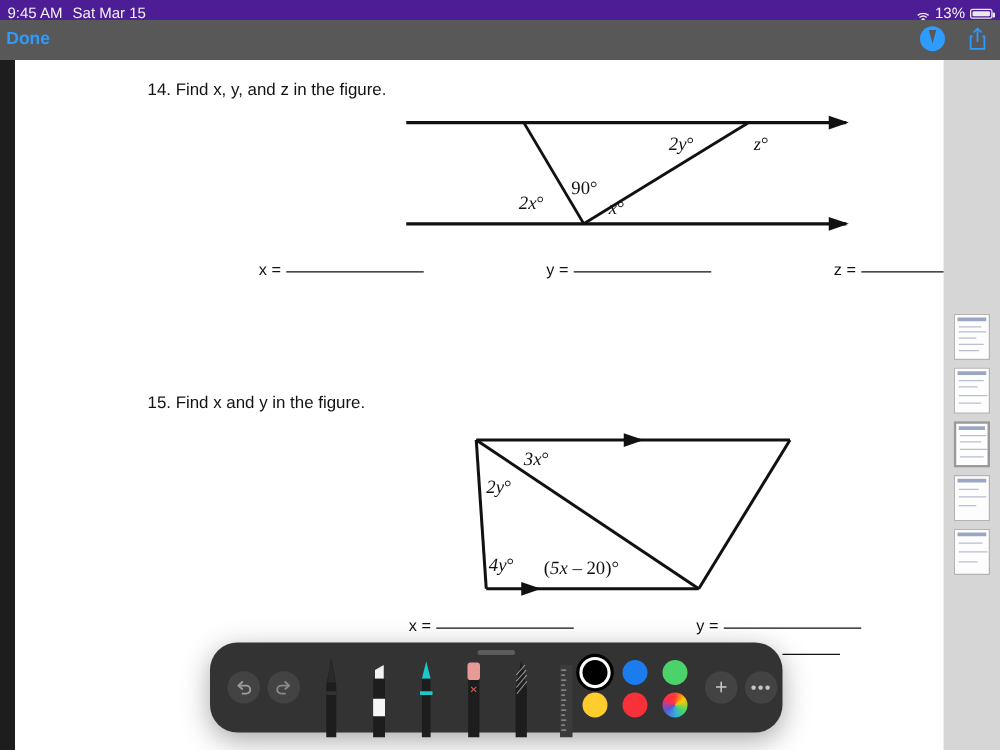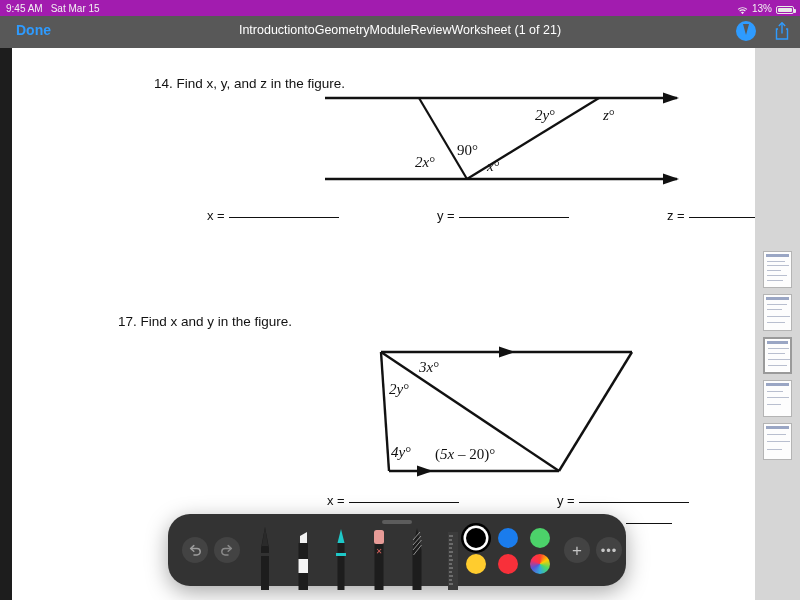--- a/index.html
+++ b/index.html
@@ -3,35 +3,35 @@
 <meta charset="utf-8">
 <style>
   * { margin:0; padding:0; box-sizing:border-box; }
   html,body{ width:800px; height:600px; overflow:hidden; background:#1c1c1c;
     font-family:"Liberation Sans", sans-serif; }
 
   #root{ position:relative; width:800px; height:600px; background:#d9d9d9; }
 
   
   .statusbar{ position:absolute; left:0; top:0; width:800px; height:16px;
-    background:#a21caf; color:#f2f2f2; font-size:10px; }
+    background:#4c1d95; color:#f2f2f2; font-size:12px; }
   .sb-left{ position:absolute; left:6px; top:3px; display:flex; gap:8px; }
   .sb-right{ position:absolute; right:6px; top:3px; display:flex; gap:4px; align-items:center; }
   .wifi-icon{ display:inline-block; width:11px; height:8px; position:relative; top:1px; }
   .batt{ display:inline-block; width:18px; height:8px; border:1px solid #e8e8e8;
     border-radius:2px; position:relative; top:1px; }
   .batt::before{ content:""; position:absolute; left:1px; top:1px; bottom:1px; right:1px;
     background:#e8e8e8; border-radius:1px; }
   .batt::after{ content:""; position:absolute; right:-3px; top:2px; width:2px; height:4px;
     background:#e8e8e8; border-radius:0 1px 1px 0; }
 
   
   .navbar{ position:absolute; left:0; top:16px; width:800px; height:32px;
     background:#585858; }
-  .done-btn{ position:absolute; left:16px; top:6px; color:#2e9bff; font-size:14px;
+  .done-btn{ position:absolute; left:5px; top:6px; color:#2e9bff; font-size:14px;
     font-weight:600; cursor:pointer; }
   .nav-title{ position:absolute; left:0; right:0; top:7px; text-align:center;
     color:#ffffff; font-size:12.5px; }
   .nav-icons{ position:absolute; right:10px; top:5px; display:flex; gap:18px; align-items:center; }
   .markup-icon{ width:20px; height:20px; border-radius:50%; background:#2e9bff;
     position:relative; }
   .markup-icon::after{ content:""; position:absolute; left:50%; top:3px; width:0; height:0;
     transform:translateX(-50%);
     border-left:3px solid transparent; border-right:3px solid transparent;
     border-top:11px solid #585858; }
@@ -39,21 +39,21 @@
 
   
   .left-gutter{ position:absolute; left:0; top:48px; width:12px; height:552px;
     background:#1d1d1d; }
 
   
   .page{ position:absolute; left:12px; top:48px; width:743px; height:552px;
     background:#ffffff; overflow:hidden; }
 
   .qtext{ position:absolute; font-size:13.5px; color:#121212; white-space:nowrap; }
-  #q14-text{ left:106px; top:28px;margin-left:36px; }
+  #q14-text{ left:106px; top:16px; }
   #q15-text{ left:106px; top:266px; }
 
   .fig{ position:absolute; }
   #fig14{ left:295px; top:37px; width:380px; height:110px; }
   #fig15{ left:355px; top:290px; width:300px; height:145px; }
 
   .ans-row{ position:absolute; font-size:13px; color:#111; white-space:nowrap; }
   .ans-row .lbl{ display:inline-block; }
   .ans-row .blank{ display:inline-block; width:110px; border-bottom:1.4px solid #111;
     height:1px; position:relative; top:-2px; margin-left:4px; }
@@ -125,21 +125,20 @@
           <path d="M1.1 2.3 A6.9 6.9 0 0 1 9.9 2.3" stroke="#ececec" stroke-width="1.1" fill="none"></path>
         </svg>
       </span>
       <span>13%</span>
       <span class="batt"></span>
     </div>
   </div>
 
   <div class="navbar">
     <div class="done-btn">Done</div>
-    <div class="nav-title">IntroductiontoGeometryModuleReviewWorksheet (1 of 21)</div>
     <div class="nav-icons">
       <span class="markup-icon"></span>
       <span class="share-icon">
         <svg width="16" height="20" viewBox="0 0 16 20">
           <path d="M4 8 H2.5 V18 H13.5 V8 H12" stroke="#2e9bff" stroke-width="1.4" fill="none"></path>
           <path d="M8 1.8 V12.5" stroke="#2e9bff" stroke-width="1.4" fill="none"></path>
           <path d="M4.8 5 L8 1.8 L11.2 5" stroke="#2e9bff" stroke-width="1.4" fill="none" stroke-linejoin="round"></path>
         </svg>
       </span>
     </div>
@@ -173,21 +172,21 @@
     <div class="ans-row" id="ans14-x">
       <span class="lbl">x =</span><span class="blank"></span>
     </div>
     <div class="ans-row" id="ans14-y">
       <span class="lbl">y =</span><span class="blank"></span>
     </div>
     <div class="ans-row" id="ans14-z">
       <span class="lbl">z =</span><span class="blank"></span>
     </div>
 
-    <div class="qtext" id="q15-text">17. Find x and y in the figure.</div>
+    <div class="qtext" id="q15-text">15. Find x and y in the figure.</div>
 
     <svg class="fig" id="fig15" viewBox="0 0 300 145">
 
       <line x1="14" y1="14" x2="265" y2="14" stroke="#111" stroke-width="2.4"></line>
       <polygon points="132,8.5 148,14 132,19.5" fill="#111"></polygon>
 
       <line x1="265" y1="14" x2="192" y2="133" stroke="#111" stroke-width="2.4"></line>
 
       <line x1="22" y1="133" x2="192" y2="133" stroke="#111" stroke-width="2.4"></line>
       <polygon points="50,127.5 66,133 50,138.5" fill="#111"></polygon>

